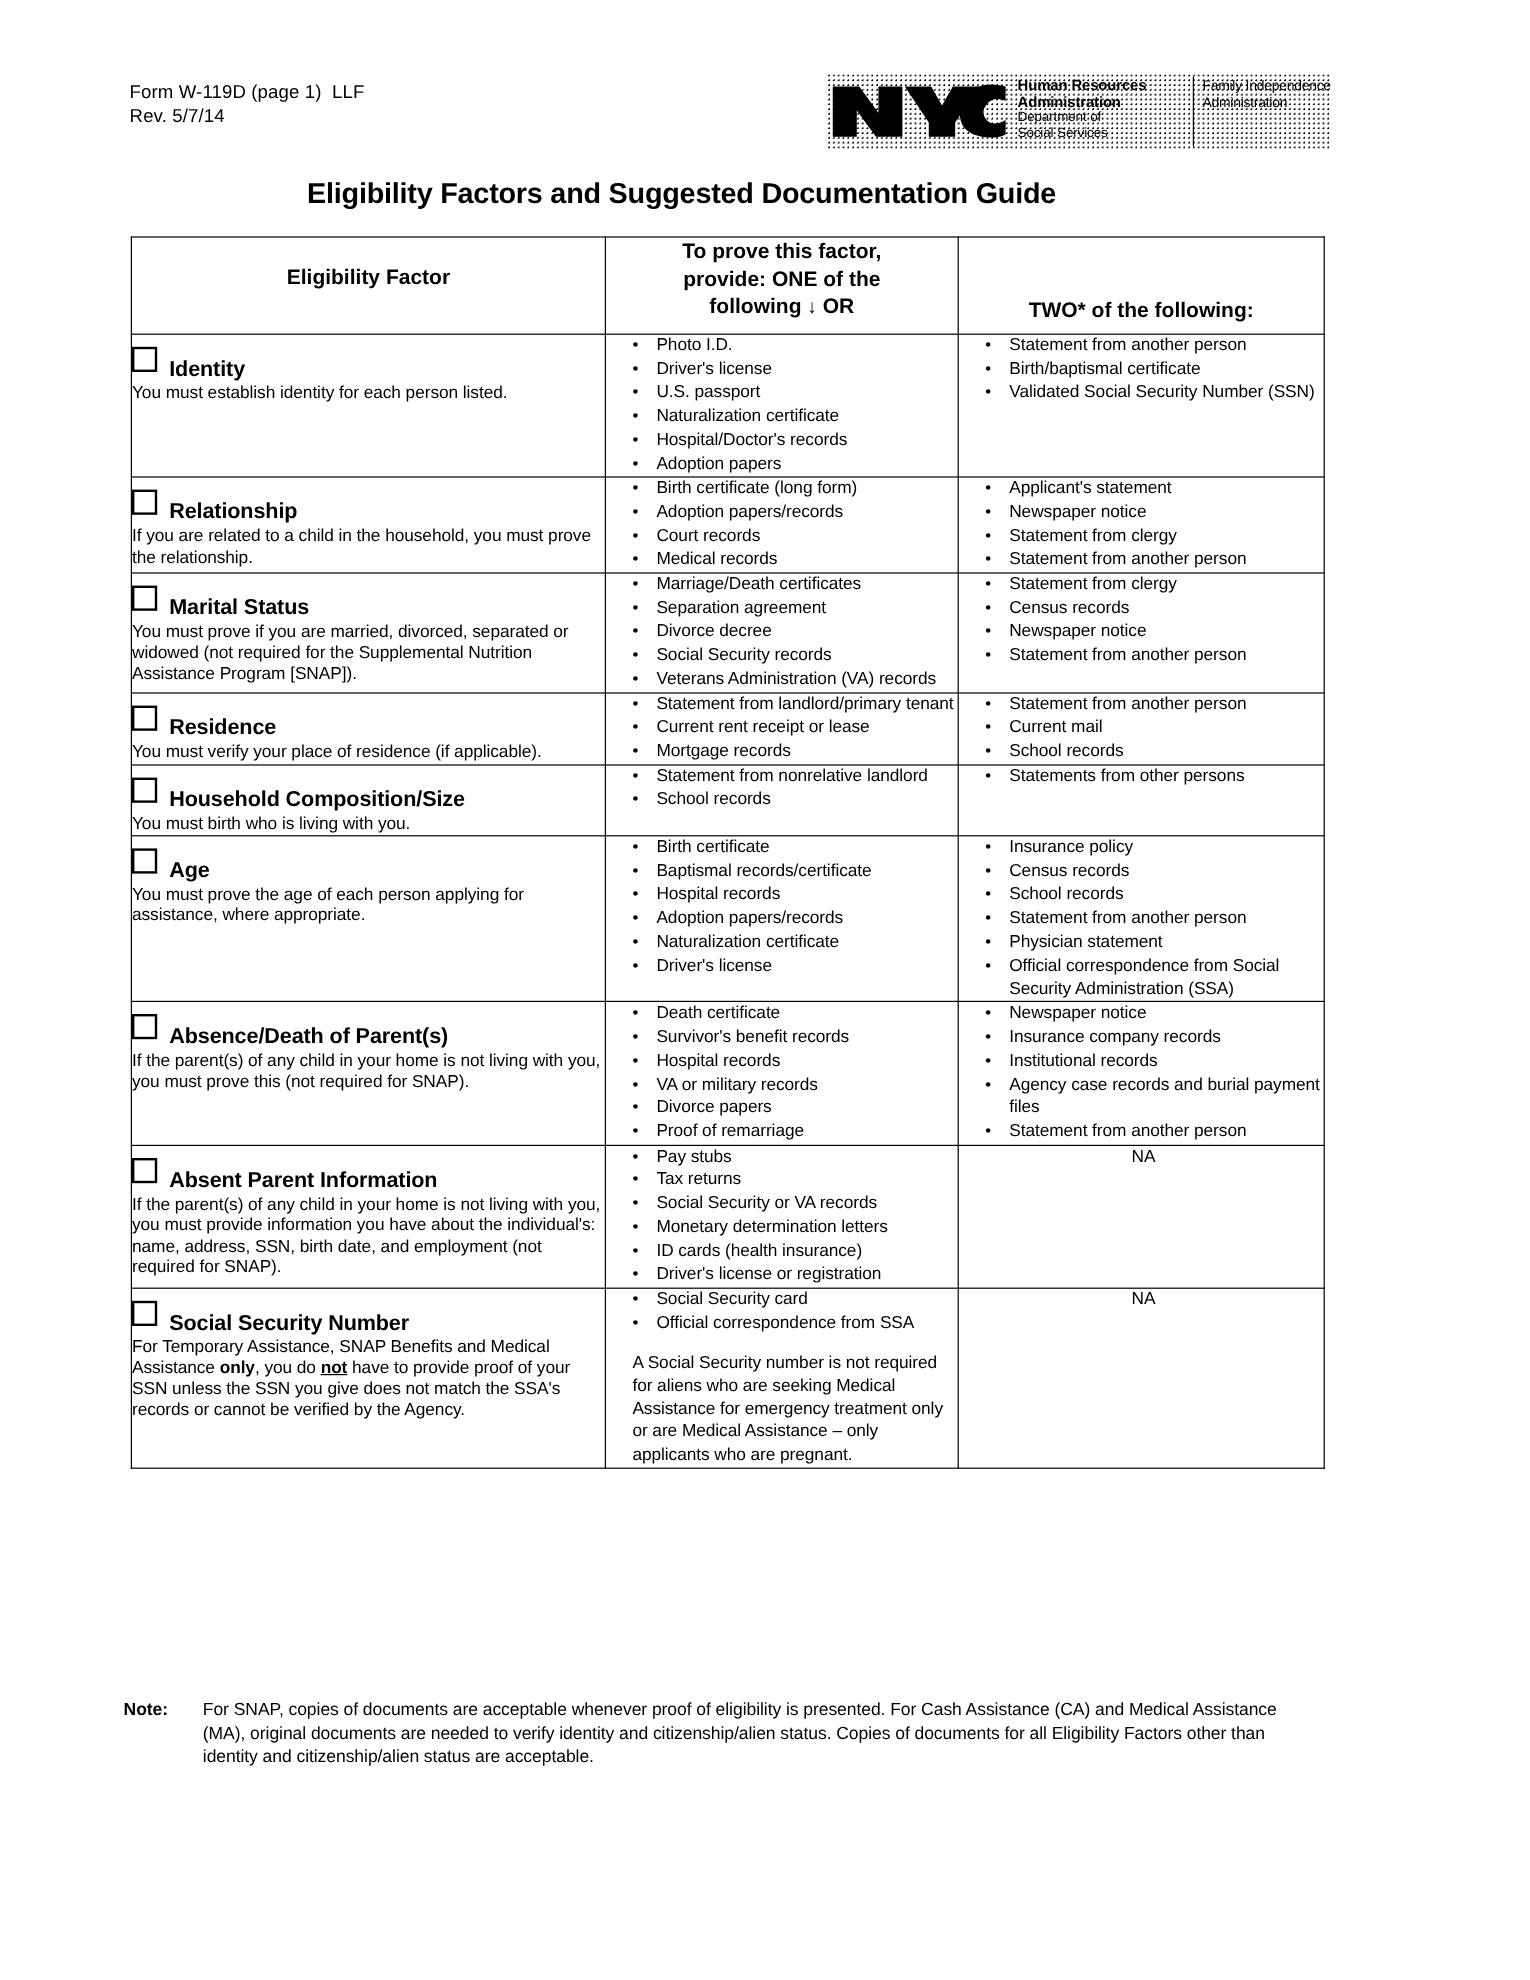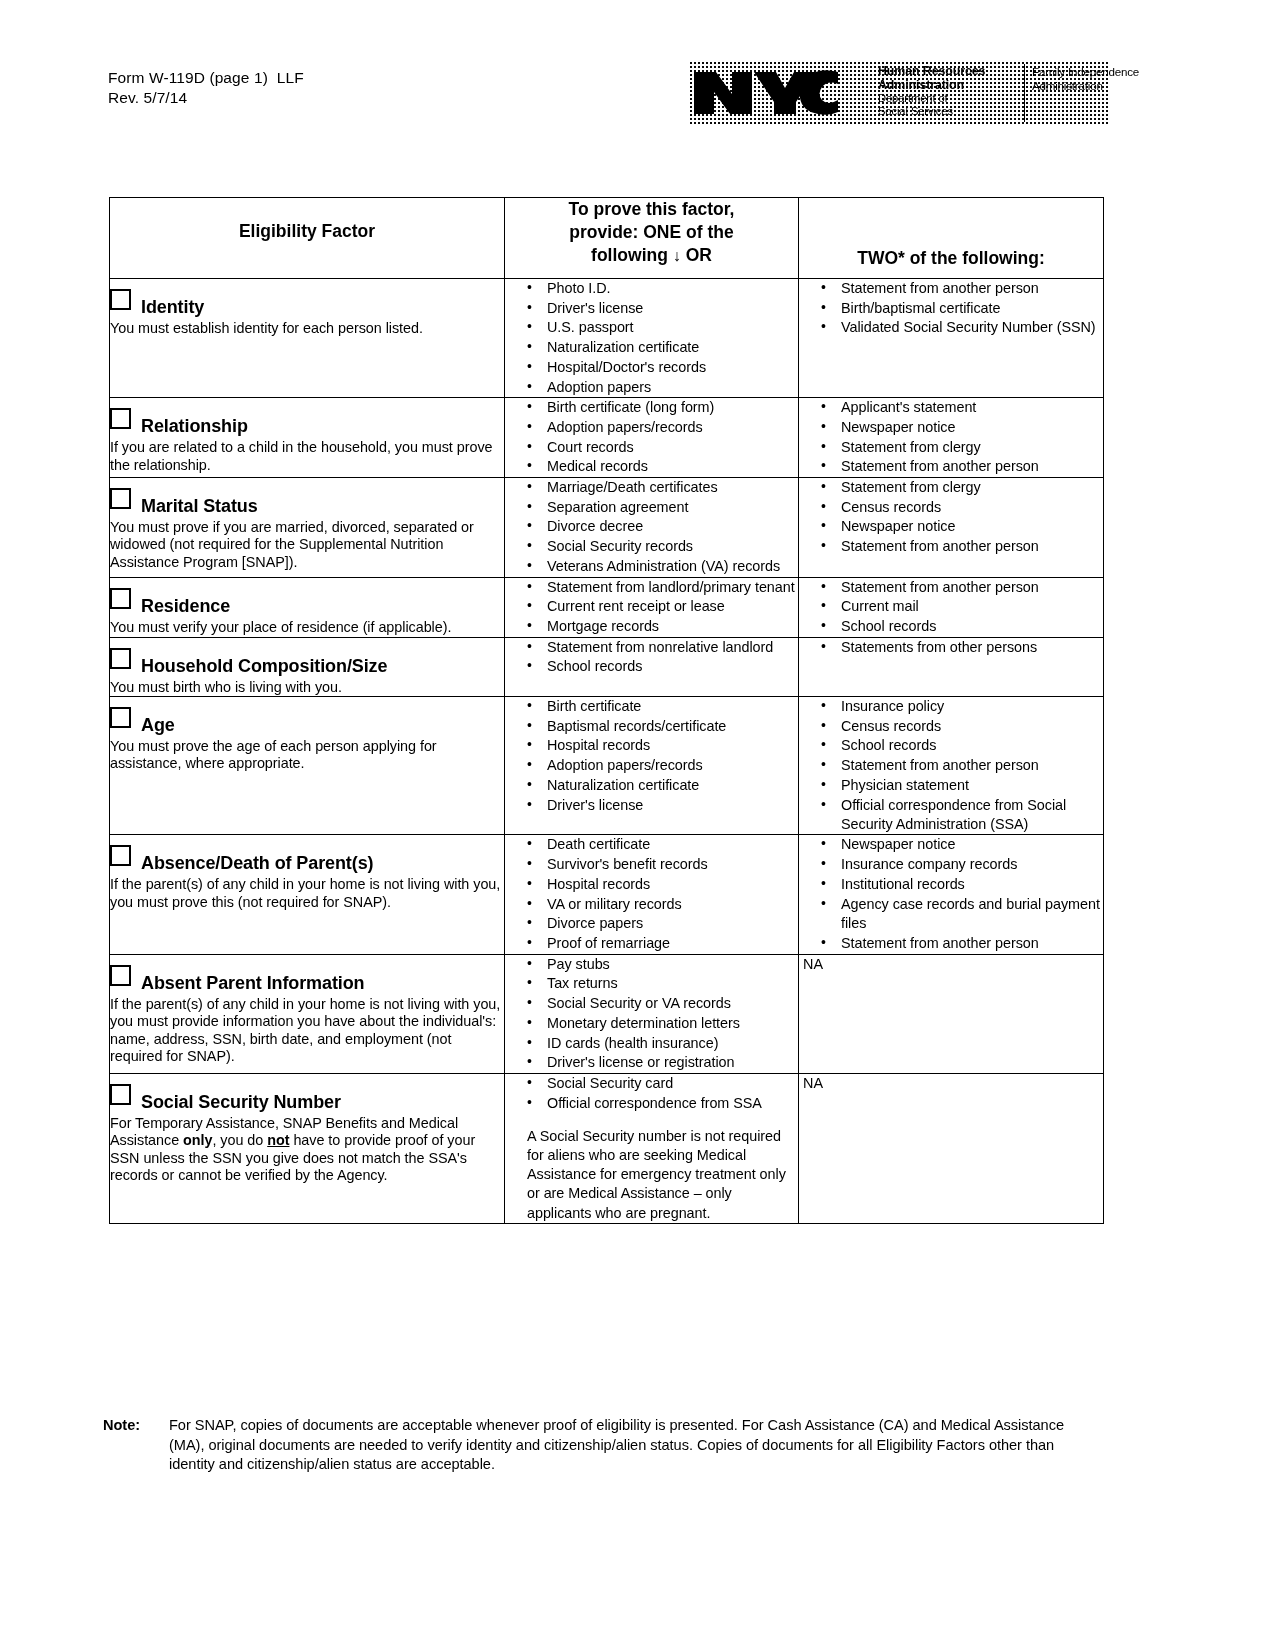--- a/index.html
+++ b/index.html
@@ -65,21 +65,20 @@
 
   .logo-text {
     flex: 1 1 auto;
     display: flex;
     align-items: stretch;
     padding-left: 6px;
   }
   .agency-main {
     flex: 0 0 142px;
     padding-top: 3px;
-    margin-left: 30px;
   }
   .agency-main .l1,
   .agency-main .l2 {
     font-weight: bold;
     font-size: 12.4px;
     line-height: 13.6px;
     letter-spacing: -0.1px;
     white-space: nowrap;
   }
   .agency-main .l3,
@@ -204,20 +203,21 @@
     content: "\2022";
     position: absolute;
     left: 0;
     top: -1px;
     font-size: 14px;
   }
   .na-text {
     font-size: 14.4px;
     line-height: 19px;
     padding-left: 4px;
+    text-align: center;
   }
   .note-para {
     font-size: 14.4px;
     line-height: 19.2px;
     margin-top: 14px;
     padding-left: 22px;
     letter-spacing: -0.05px;
   }
 
   
@@ -284,20 +284,21 @@
         </div>
         <div class="agency-div"></div>
         <div class="agency-sub">
           <div class="s1">Family Independence</div>
           <div class="s2">Administration</div>
         </div>
       </div>
     </div>
   </div>
 
+  <div class="doc-title">Eligibility Factors and Suggested Documentation Guide</div>
 
   <table class="guide">
     <colgroup>
       <col class="c1">
         <col class="c2">
         <col class="c3">
     </colgroup>
     <thead>
       <tr>
         <th class="h1">Eligibility Factor</th>

